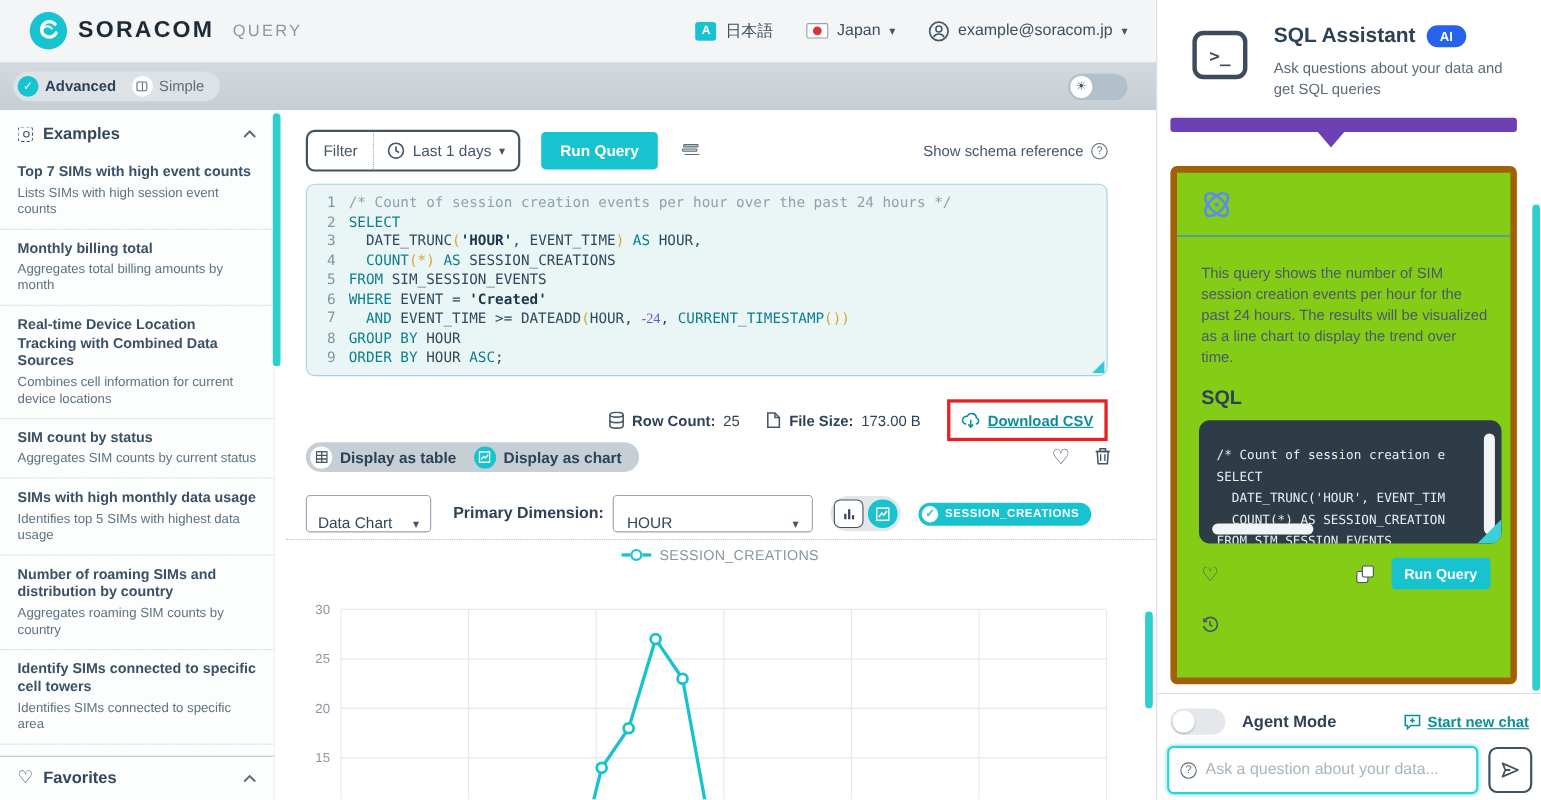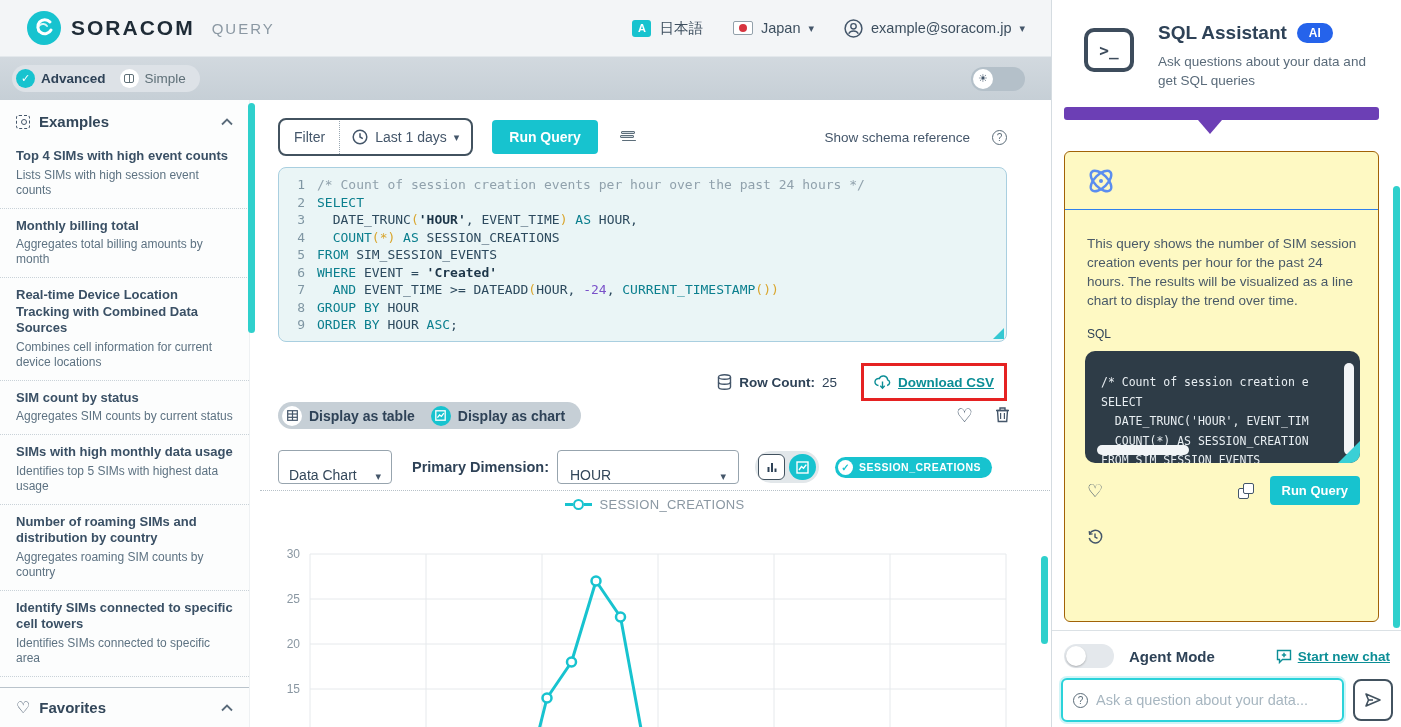--- a/index.html
+++ b/index.html
@@ -69,34 +69,34 @@
   .filter-label { padding:0 14px; font-size:14px; color:#44566a; }
   .filter-sep { width:0; height:38px; border-left:1px dotted #9aa7b1; }
   .range-btn { display:flex; align-items:center; gap:7px; padding:0 12px; font-size:14px; color:#44566a; cursor:pointer; }
   .run-btn { margin-left:19px; background:#17c3cf; color:#fff; font-weight:bold; font-size:14px;
              border:none; border-radius:4px; height:34px; padding:0 17px; cursor:pointer; }
   .stack-ico { margin-left:22px; width:16px; height:13px; position:relative; cursor:pointer; }
   .stack-ico i { position:absolute; left:0; width:14px; height:3px; border:1px solid #5d6e7a; background:#cfd8de; border-radius:1px; }
   .stack-ico i:nth-child(1){ top:0; left:1px; }
   .stack-ico i:nth-child(2){ top:4.5px; left:0; }
   .stack-ico i:nth-child(3){ top:9px; left:2px; background:none; border-width:1.4px 0 0 0; height:0; }
-  .schema-link { margin-left:auto; display:flex; align-items:center; gap:22px; font-size:13.5px; color:#44566a; cursor:pointer;justify-content:flex-end; }
+  .schema-link { margin-left:auto; display:flex; align-items:center; gap:7px; font-size:13.5px; color:#44566a; cursor:pointer;justify-content:flex-end; }
   .qcircle { width:15px; height:15px; border:1.3px solid #5b6c79; border-radius:50%; font-size:10px;
              display:flex; align-items:center; justify-content:center; color:#5b6c79; }
 
   .editor { position:absolute; left:278px; top:167px; width:729px; height:175px; background:#eaf5f6;
             border:1px solid #a9cfe0; border-radius:8px; padding:8px 10px; overflow:hidden;
             font-family:"DejaVu Sans Mono", monospace; font-size:13px; }
   .ed-line { display:flex; line-height:17.5px; white-space:pre; }
   .ed-line .ln { width:16px; text-align:right; color:#7f96a3; margin-right:12px; flex:none; }
   .tk-kw { color:#0b7f8e; }
   .tk-fn { color:#2d4a5e; }
   .tk-str { color:#1d3649; font-weight:bold; }
   .tk-par { color:#d9a62e; }
-  .tk-num { color:#7a51c9; }
+  .tk-num { color:#7a51c9;font-family:Liberation Serif, serif; }
   .tk-com { color:#90a1ac; }
   .ed-code { color:#2d4a5e; }
   .resize-corner { position:absolute; right:2px; bottom:2px; width:0; height:0;
                    border-left:11px solid transparent; border-bottom:11px solid #35c8d2; }
 
   .stats-row { position:absolute; left:278px; top:360px; width:729px; height:44px;
                display:flex; align-items:center; gap:24px; font-size:13.5px; color:#2e4257;justify-content:flex-end; }
   .stat { display:flex; align-items:center; gap:7px; }
   .stat b { font-weight:bold; }
   .dl-box { border:3px solid #e52222; padding:0 10px; height:38px; display:flex; align-items:center; gap:7px; }
@@ -145,25 +145,25 @@
   .term-ico { position:absolute; left:32px; top:28px; width:50px; height:44px; border:4px solid #3d4c5c;
               border-radius:10px; display:flex; align-items:center; justify-content:center;
               font-family:"DejaVu Sans Mono", monospace; font-weight:bold; font-size:16px; color:#3d4c5c; }
   .asst-title-row { position:absolute; left:106px; top:22px; display:flex; align-items:center; gap:10px; }
   .asst-title { font-size:19px; font-weight:bold; color:#2e4257; }
   .ai-badge { background:#2563eb; color:#fff; font-weight:bold; font-size:12px; border-radius:12px; padding:3px 12px; }
   .asst-sub { position:absolute; left:106px; top:52px; width:224px; font-size:13.5px; color:#5a6b7a; line-height:19px; }
   .purple-bar { position:absolute; left:12px; top:107px; width:315px; height:13px; background:#6c3fb5; border-radius:3px; }
   .purple-arrow { position:absolute; left:146px; top:120px; width:0; height:0;
                   border-left:12px solid transparent; border-right:12px solid transparent; border-top:14px solid #6c3fb5; }
-  .asst-card { position:absolute; left:12px; top:151px; width:315px; height:471px; background:#fef9c3;
-               border:1px solid #a16207; border-radius:6px; }
+  .asst-card { position:absolute; left:12px; top:151px; width:315px; height:471px; background:#84cc16;
+               border:6px solid #a16207; border-radius:6px; }
   .card-head { height:58px; border-bottom:1px solid #2f80ed; display:flex; align-items:center; padding:0 20px; }
   .card-body-text { margin:24px 18px 0 22px; font-size:13.5px; color:#4a5a68; line-height:19px; }
-  .sql-heading { margin:17px 0 0 22px; font-size:12px; font-weight:normal; color:#2e4257; }
+  .sql-heading { margin:17px 0 0 22px; font-size:18px; font-weight:bold; color:#2e4257; }
   .code-block { position:relative; margin:10px 18px 0 20px; width:275px; height:112px; background:#2e3c47;
                 border-radius:10px; overflow:hidden; }
   .code-block pre { font-family:"DejaVu Sans Mono", monospace; font-size:11.5px; color:#e8eef2;
                     line-height:19.5px; padding:22px 12px 0 16px; white-space:pre; }
   .cb-vscroll { position:absolute; right:6px; top:12px; width:10px; height:92px; background:#f2f5f7; border-radius:5px; }
   .cb-hscroll { position:absolute; left:12px; bottom:8px; width:92px; height:10px; background:#f2f5f7; border-radius:5px; }
   .cb-corner { position:absolute; right:0; bottom:0; width:0; height:0;
                border-left:22px solid transparent; border-bottom:22px solid #3ad0d6; }
   .card-actions { margin:13px 18px 0 22px; display:flex; align-items:center; }
   .card-actions .heart-glyph { font-size:18px; }
@@ -254,21 +254,21 @@
   <aside class="sidebar">
     <div class="side-header">
       <span class="examples-ico"></span>
       <span class="hd-label">Examples</span>
       <svg class="ico chev" width="12" height="8" viewBox="0 0 12 8">
         <polyline points="1,6.5 6,1.5 11,6.5" fill="none" stroke="#5a6b7a" stroke-width="1.8"></polyline>
       </svg>
     </div>
     <div class="side-list" id="side-list">
         <div class="side-item">
-          <div class="si-title">Top 4 SIMs with high event counts</div>
+          <div class="si-title">Top 7 SIMs with high event counts</div>
           <div class="si-desc">Lists SIMs with high session event counts</div>
         </div>
         <div class="side-item">
           <div class="si-title">Monthly billing total</div>
           <div class="si-desc">Aggregates total billing amounts by month</div>
         </div>
         <div class="side-item">
           <div class="si-title">Real-time Device Location Tracking with Combined Data Sources</div>
           <div class="si-desc">Combines cell information for current device locations</div>
         </div>
@@ -342,20 +342,28 @@
 
   <div class="stats-row">
     <div class="stat">
       <svg class="ico" width="15" height="16" viewBox="0 0 15 16">
         <ellipse cx="7.5" cy="3" rx="6" ry="2.2" fill="none" stroke="#44566a" stroke-width="1.4"></ellipse>
         <path d="M1.5 3 v10 a6 2.2 0 0 0 12 0 v-10" fill="none" stroke="#44566a" stroke-width="1.4"></path>
         <path d="M1.5 8 a6 2.2 0 0 0 12 0" fill="none" stroke="#44566a" stroke-width="1.4"></path>
       </svg>
       <b>Row Count:</b>
       <span>25</span>
+    </div>
+    <div class="stat">
+      <svg class="ico" width="14" height="16" viewBox="0 0 14 16">
+        <path d="M2 1.5 h6.5 L12.5 5.5 v9 h-10.5 z" fill="none" stroke="#44566a" stroke-width="1.4"></path>
+        <polyline points="8.5,1.5 8.5,5.5 12.5,5.5" fill="none" stroke="#44566a" stroke-width="1.4"></polyline>
+      </svg>
+      <b>File Size:</b>
+      <span>173.00 B</span>
     </div>
     <div class="dl-box">
       <svg class="ico" width="17" height="15" viewBox="0 0 17 15">
         <path d="M4.5 10.5 a3.5 3.5 0 1 1 .8 -6.9 a4.4 4.4 0 0 1 8.4 1.3 a2.9 2.9 0 0 1 -.6 5.6" fill="none" stroke="#0c8e96" stroke-width="1.4"></path>
         <line x1="8.5" y1="6.5" x2="8.5" y2="13" stroke="#0c8e96" stroke-width="1.4"></line>
         <polyline points="6.3,10.8 8.5,13.2 10.7,10.8" fill="none" stroke="#0c8e96" stroke-width="1.4"></polyline>
       </svg>
       <span class="dl-link">Download CSV</span>
     </div>
   </div>

